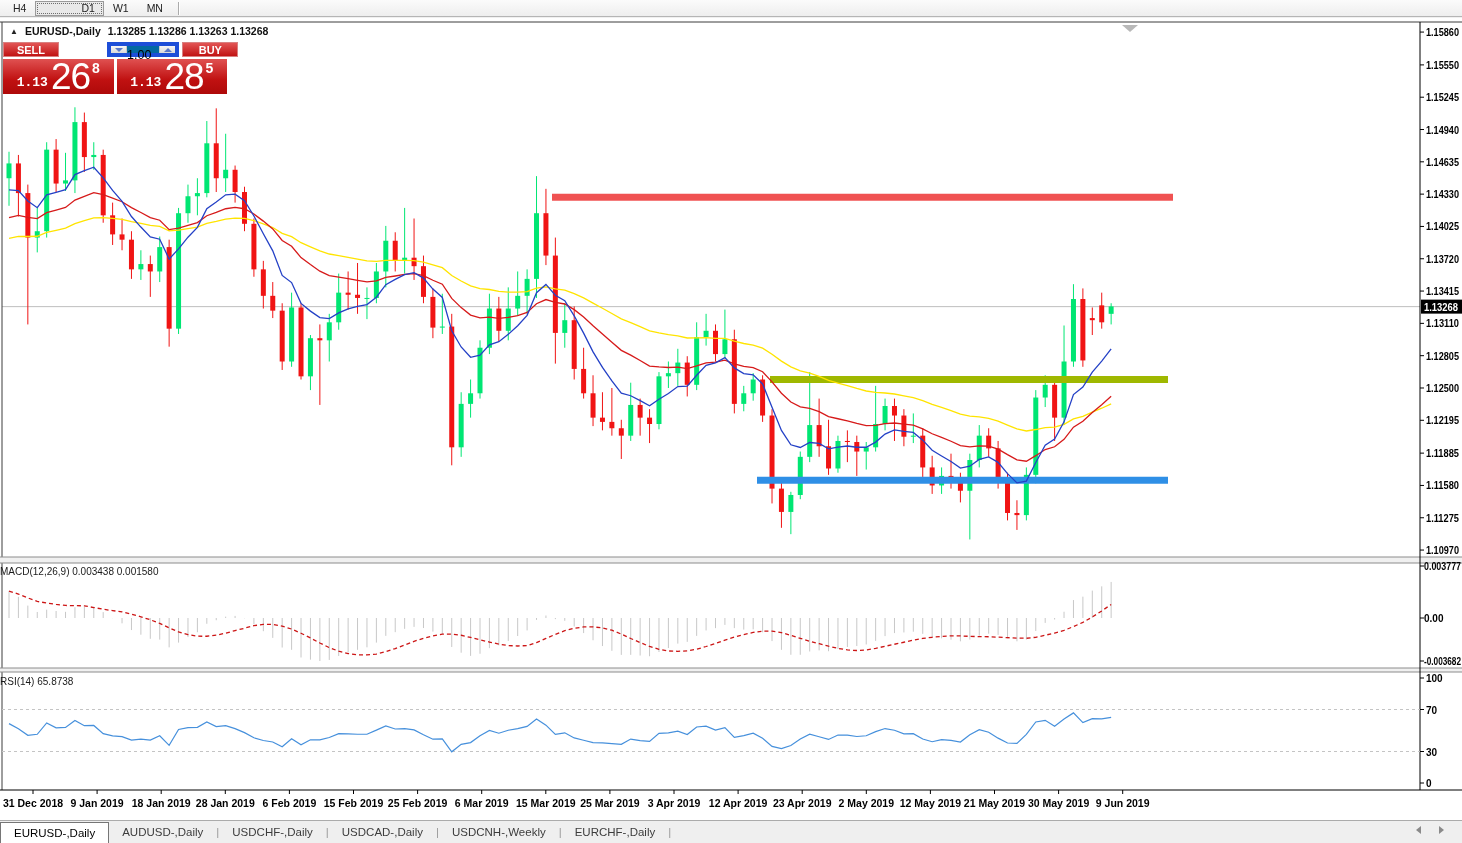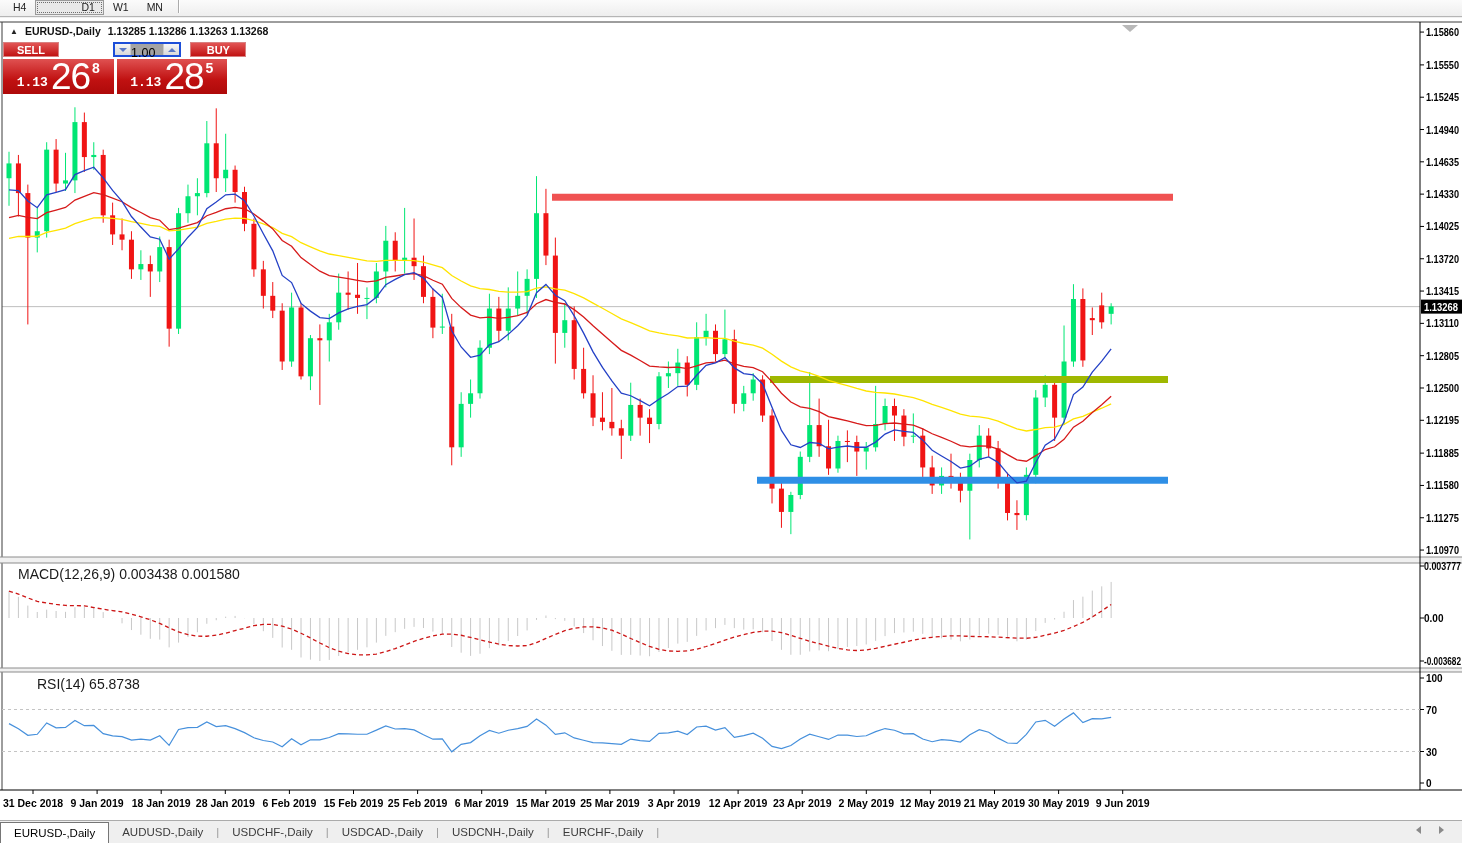--- a/index.html
+++ b/index.html
@@ -3,63 +3,63 @@
 <meta charset="utf-8">
 <style>
   * { margin:0; padding:0; box-sizing:border-box; }
   html,body { width:1462px; height:843px; overflow:hidden; background:#f0f0f0;
     font-family:"Liberation Sans", sans-serif; }
   #app { position:relative; width:1462px; height:843px; background:#f0f0f0; }
 
   
   .toolbar { position:absolute; left:0; top:0; width:1462px; height:17px;
     background:linear-gradient(#fbfbfb,#eeeeee); border-bottom:1px solid #b5b5b5;
-    display:flex; padding-left:4px; }
+    display:flex; align-items:center; padding-left:4px; }
   .tf-btn { height:15px; line-height:13px; padding:0 8px; font-size:10.5px; color:#222;
     border:1px solid transparent; background:transparent; cursor:default; }
   .tf-btn.active { background:#e9e9e9; border:1px solid #9a9a9a;
     outline:1px dotted #6e6e6e; outline-offset:-3px;padding-left:45px; }
   .tb-sep { width:1px; height:13px; background:#ababab; margin-left:6px;
     box-shadow:1px 0 0 #ffffff; }
 
   
   .chart-window { position:absolute; left:0; top:18px; width:1462px; height:802px;
     background:#ffffff; }
   #chart-svg { position:absolute; left:0; top:0; }
   svg text { font-family:"Liberation Sans", sans-serif; }
 
   .chart-header { position:absolute; left:10px; top:7px; display:flex; align-items:center;
     gap:7px; font-size:10.5px; font-weight:bold; color:#111; z-index:5; }
   .hdr-tri { font-size:8px; color:#222; }
 
   
   .trade-widget { position:absolute; left:3px; top:24px; width:224px; z-index:6; }
-  .tw-row1 { display:flex; height:15px; gap:9px; }
+  .tw-row1 { display:flex; height:15px; gap:3px; }
   .tw-btn { flex:0 0 56px; background:linear-gradient(#e25555,#c11313);
     border:1px solid #d98080; color:#fff; font-size:11px; font-weight:bold;
     display:flex; align-items:center; justify-content:center; cursor:pointer; }
-  .vol-box { flex:1; display:flex; border:2px solid #1d4ed8; background:#a3a3a3;margin-left:45px; }
+  .vol-box { flex:1; display:flex; border:4px solid #1d4ed8; background:#0369a1;margin-left:45px; }
   .vol-spin { width:16px; background:linear-gradient(#f6f6f6,#d9d9d9);
     display:flex; align-items:center; justify-content:center; cursor:pointer; }
   .vol-spin.down { border-right:1px solid #c9c9c9; }
   .vol-spin.up   { border-left:1px solid #c9c9c9; }
   .tri-dn { width:0; height:0; border-left:4px solid transparent; border-right:4px solid transparent; border-top:4px solid #5a78c8; }
   .tri-up { width:0; height:0; border-left:4px solid transparent; border-right:4px solid transparent; border-bottom:4px solid #5a78c8; }
   .vol-value { flex:1; text-align:right; padding-right:8px; font-size:12.5px; line-height:19px; color:#000; }
   .tw-row2 { display:flex; gap:3px; height:35px; margin-top:2px; }
   .price-box { flex:1; background:linear-gradient(#e05151 0%, #c01111 60%, #ae0909 100%);
     color:#fff; display:flex; align-items:flex-end; justify-content:center;
     padding-bottom:2px; cursor:pointer; }
   .pb-small { font-size:13px; font-weight:bold; margin-right:3px; padding-bottom:3px; line-height:1;font-family:Liberation Mono, monospace; }
   .pb-big { font-size:37px; line-height:0.82; letter-spacing:-1px; }
   .pb-sup { font-size:14px; font-weight:bold; align-self:flex-start; margin:1px 0 0 2px; }
 
-  .panel-label { position:absolute; left:18px; font-size:14px; color:#1a1a1a; z-index:5; }
+  .panel-label { position:absolute; left:0; font-size:10px; color:#1a1a1a; z-index:5; }
   #macd-label { top:548px; }
-  #rsi-label  { top:658px;margin-left:19px; }
+  #rsi-label  { top:658px; }
 
   
   .tab-bar { position:absolute; left:0; top:820px; width:1462px; height:23px;
     background:#efefef; border-top:1px solid #ababab; display:flex; align-items:flex-end; }
   .tab { height:21px; line-height:20px; padding:0 13px; font-size:11.5px; color:#3c3c3c;
     cursor:pointer; white-space:nowrap; }
   .tab.active { background:#fff; border:1px solid #767676; border-bottom:none; color:#000; }
   .tab-sep { color:#9a9a9a; font-size:11.5px; line-height:20px; height:21px; }
   .tab-scroll { position:absolute; right:18px; top:5px; display:flex; gap:18px; }
   .tri-left  { width:0; height:0; border-top:4px solid transparent; border-bottom:4px solid transparent; border-right:5px solid #8a8a8a; cursor:pointer; }
@@ -601,21 +601,21 @@
   </div>
 
   <div class="tab-bar" id="tab-bar">
     <div class="tab active">EURUSD-,Daily</div>
       <div class="tab">AUDUSD-,Daily</div>
       <div class="tab-sep">|</div>
       <div class="tab">USDCHF-,Daily</div>
       <div class="tab-sep">|</div>
       <div class="tab">USDCAD-,Daily</div>
       <div class="tab-sep">|</div>
-      <div class="tab">USDCNH-,Daily</div>
+      <div class="tab">USDCNH-,Weekly</div>
       <div class="tab-sep">|</div>
       <div class="tab">EURCHF-,Daily</div>
       <div class="tab-sep">|</div>
       <div class="tab-scroll">
       <span class="tri-left"></span>
       <span class="tri-right"></span>
     </div>
   </div>
 </div>
 

